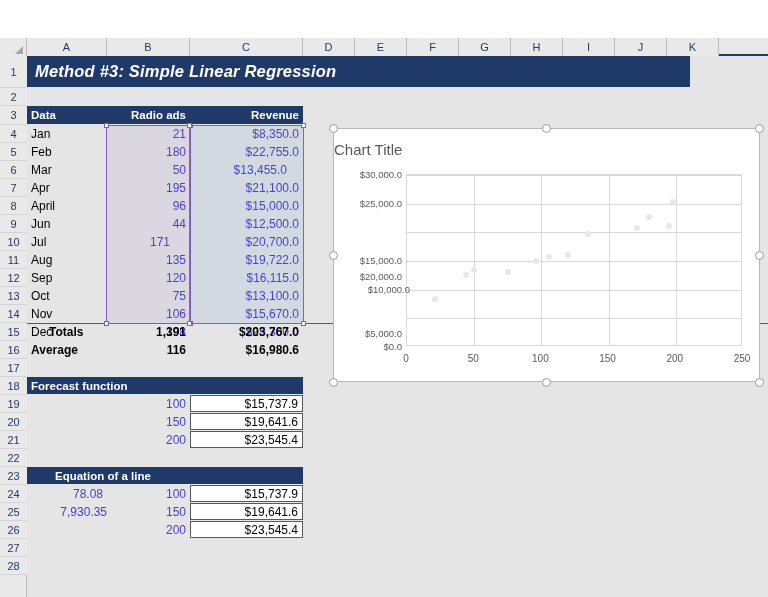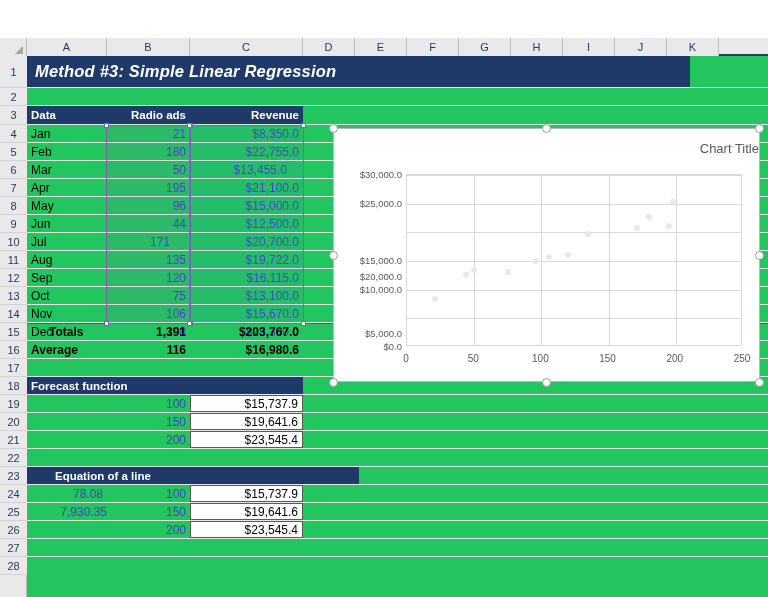--- a/index.html
+++ b/index.html
@@ -64,21 +64,21 @@
   }
 
   .gridwrap { position: absolute; left: 0; top: 56px; width: 768px; height: 541px; }
   .rowhdr-col { position: absolute; left: 0; top: 0; width: 27px; height: 541px; background: #e9e9e9; border-right: 1px solid #bcbcbc; }
   .rowh {
     width: 27px; background: #e9e9e9;
     border-bottom: 1px solid #d3d3d3;
     display: flex; align-items: center; justify-content: center;
     font-size: 11px; color: #1f3a68;
   }
-  .sheet { position: absolute; left: 27px; top: 0; width: 741px; height: 541px; background: #22c55e; }
+  .sheet { position: absolute; left: 27px; top: 0; width: 741px; height: 541px; background: #e5e5e5; }
   .row { position: absolute; left: 0; width: 741px; border-bottom: 1px solid #e6e6e6; }
 
   .cell {
     position: absolute; height: 100%;
     font-size: 12px; color: #000;
     display: flex; align-items: center;
     padding: 0 4px; white-space: nowrap; overflow: hidden;
   }
   .cell.r { justify-content: flex-end; }
 
@@ -110,21 +110,21 @@
   
   .boxed { border: 1px solid #595959; background: #fff; }
 
   
   .chartobj {
     position: absolute; left: 333px; top: 128px; width: 427px; height: 254px;
     background: #ffffff; border: 1px solid #b9b9b9;
   }
   .chart-title {
     position: absolute; left: 0; top: 12px; width: 100%;
-    text-align: right; font-size: 13px; color: #595959;
+    text-align: left; font-size: 15px; color: #595959;
   }
   .plot {
     position: absolute; left: 72px; top: 45px; width: 336px; height: 172px;
     border: 1px solid #d9d9d9;
   }
   .gl { position: absolute; background: #d9d9d9; }
   .glh { left: 0; width: 100%; height: 1px; }
   .glv { top: 0; height: 100%; width: 1px; }
   .ytick {
     position: absolute; right: 0; width: 70px; text-align: right;
@@ -230,21 +230,21 @@
             <div class="cell" style="left:0px;width:80px;">Mar</div>
             <div class="cell r bluetext" style="left:80px;width:83px;">50</div>
             <div class="cell r bluetext" style="left:151px;width:113px;">$13,455.0</div>
           </div>
           <div class="row" style="top: 123px; height: 18px;">
             <div class="cell" style="left:0px;width:80px;">Apr</div>
             <div class="cell r bluetext" style="left:80px;width:83px;">195</div>
             <div class="cell r bluetext" style="left:163px;width:113px;">$21,100.0</div>
           </div>
           <div class="row" style="top: 141px; height: 18px;">
-            <div class="cell" style="left:0px;width:80px;">May</div>
+            <div class="cell" style="left:0px;width:80px;">April</div>
             <div class="cell r bluetext" style="left:80px;width:83px;">96</div>
             <div class="cell r bluetext" style="left:163px;width:113px;">$15,000.0</div>
           </div>
           <div class="row" style="top: 159px; height: 18px;">
             <div class="cell" style="left:0px;width:80px;">Jun</div>
             <div class="cell r bluetext" style="left:80px;width:83px;">44</div>
             <div class="cell r bluetext" style="left:163px;width:113px;">$12,500.0</div>
           </div>
           <div class="row" style="top: 177px; height: 18px;">
             <div class="cell" style="left:0px;width:80px;">Jul</div>
@@ -307,21 +307,21 @@
           </div>
           <div class="row" style="top: 375px; height: 18px;">
             <div class="cell r bluetext" style="left:80px;width:83px;">200</div>
             <div class="cell r boxed" style="left:163px;width:113px;">$23,545.4</div>
           </div>
         </div>
 
       <div class="row" style="top:393px;height:18px;"></div>
 
       <div class="row" style="top:411px;height:18px;">
-        <div class="cell banner hdr-banner" style="left:0px;width:332px;padding-left:28px;">Equation of a line</div>
+        <div class="cell banner hdr-banner" style="left:0px;width:276px;padding-left:28px;">Equation of a line</div>
       </div>
 
       <div id="equationrows">
           <div class="row" style="top: 429px; height: 18px;">
             <div class="cell r bluetext" style="left:0px;width:80px;position:absolute;">78.08</div>
             <div class="cell r bluetext" style="left:80px;width:83px;">100</div>
             <div class="cell r boxed" style="left:163px;width:113px;">$15,737.9</div>
           </div>
           <div class="row" style="top: 447px; height: 18px;">
             <div class="cell r bluetext" style="left:4px;width:80px;position:absolute;">7,930.35</div>
@@ -374,21 +374,21 @@
         <div class="pt" style="left: 229.824px; top: 53.32px; background: rgb(232, 232, 232);"></div>
         <div class="pt" style="left: 181.44px; top: 58.9272px; background: rgb(232, 232, 232);"></div>
         <div class="pt" style="left: 161.28px; top: 79.6073px; background: rgb(232, 232, 232);"></div>
         <div class="pt" style="left: 100.8px; top: 96.8933px; background: rgb(232, 232, 232);"></div>
         <div class="pt" style="left: 142.464px; top: 82.1587px; background: rgb(232, 232, 232);"></div>
         <div class="pt" style="left: 266.112px; top: 26.9467px; background: rgb(232, 232, 232);"></div>
       </div>
     <div id="yticks">
         <div class="ytick" style="left: 0px; width: 72px; top: 217px;">$0.0</div>
         <div class="ytick" style="left: 0px; width: 72px; top: 188.333px; margin-top: 16px;">$5,000.0</div>
-        <div class="ytick" style="left: 0px; width: 72px; top: 159.667px;">$10,000.0</div>
+        <div class="ytick" style="left: 8px; width: 72px; top: 159.667px;">$10,000.0</div>
         <div class="ytick" style="left: 0px; width: 72px; top: 131px;">$15,000.0</div>
         <div class="ytick" style="left: 0px; width: 72px; top: 102px; margin-top: 45px;">$20,000.0</div>
         <div class="ytick" style="left: 0px; width: 72px; top: 73.6667px;">$25,000.0</div>
         <div class="ytick" style="left: 0px; width: 72px; top: 45px;">$30,000.0</div>
       </div>
     <div id="xticks">
         <div class="xtick" style="left: 72px; top: 224px;">0</div>
         <div class="xtick" style="left: 139.2px; top: 224px;">50</div>
         <div class="xtick" style="left: 206.4px; top: 224px;">100</div>
         <div class="xtick" style="left: 273.6px; top: 224px;">150</div>

